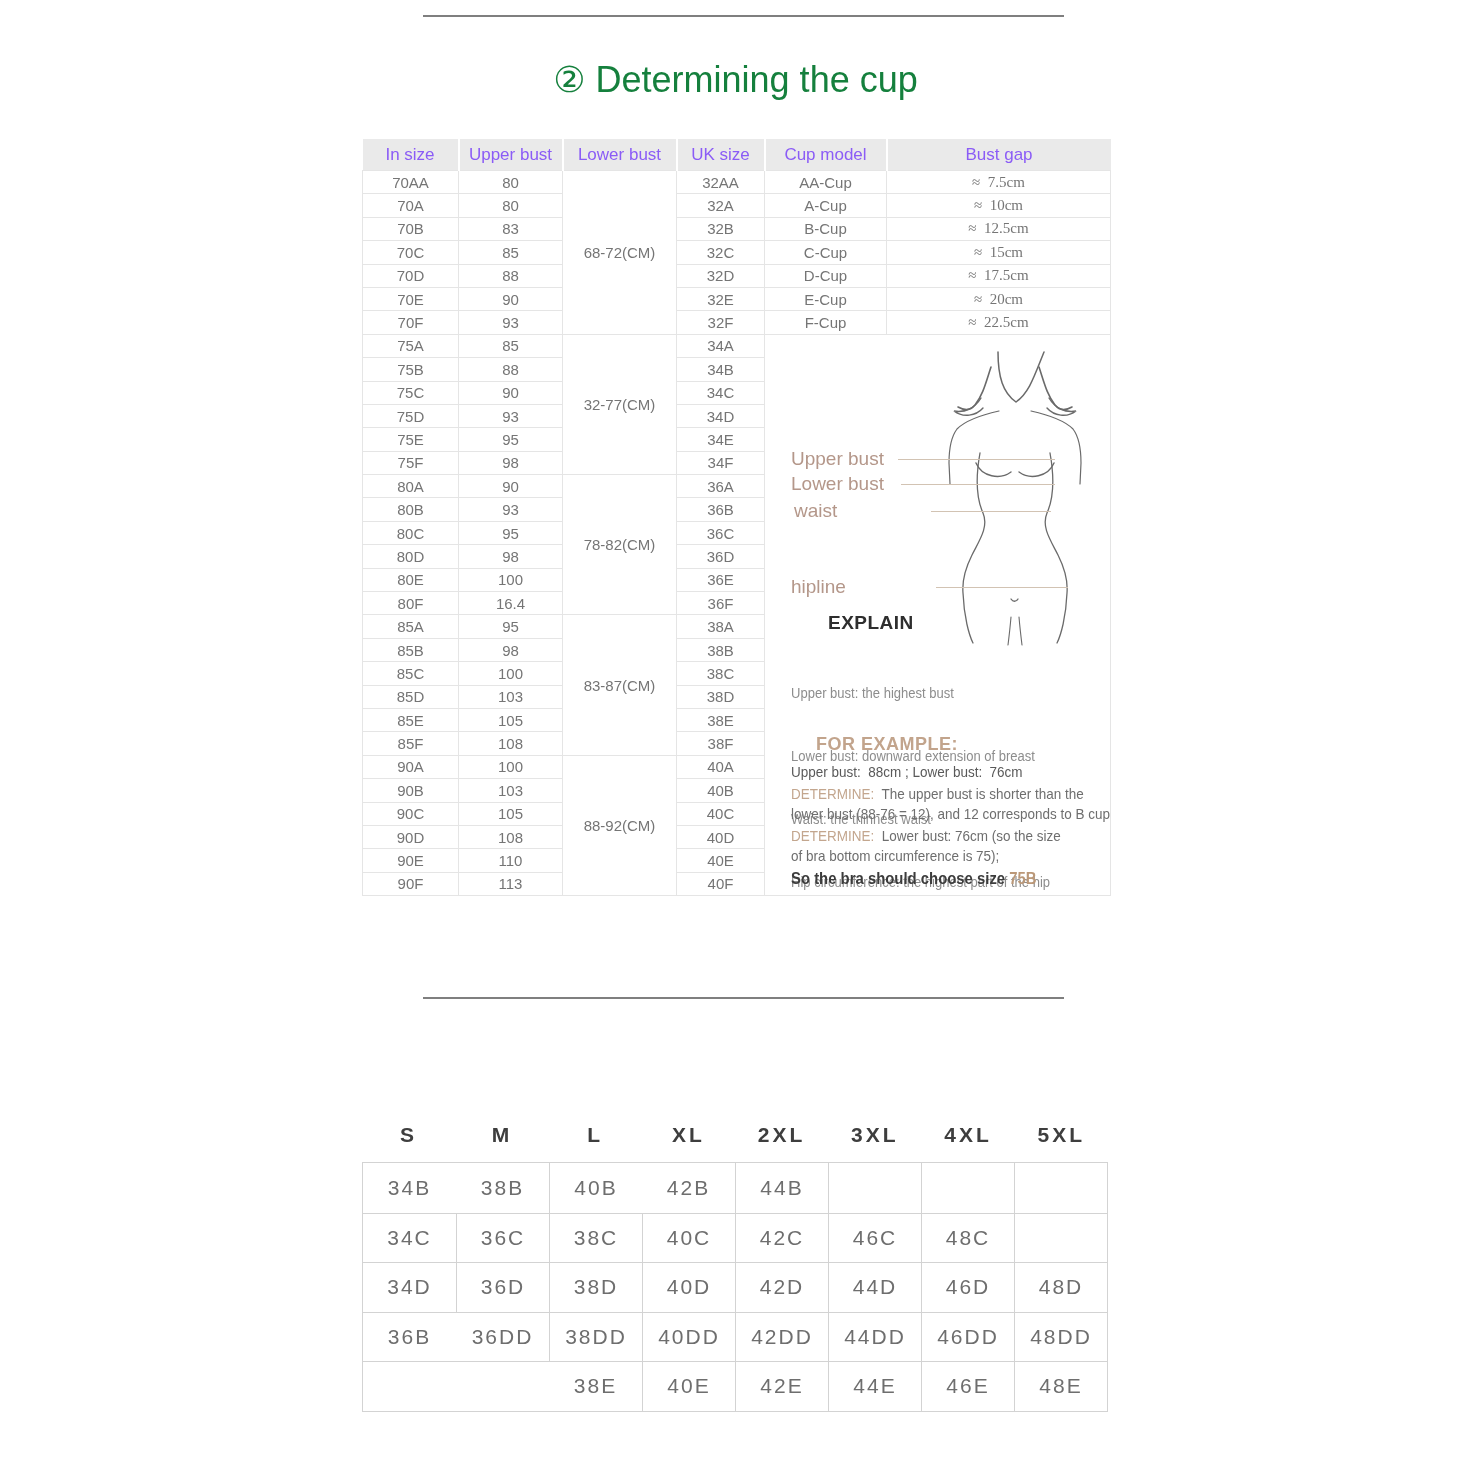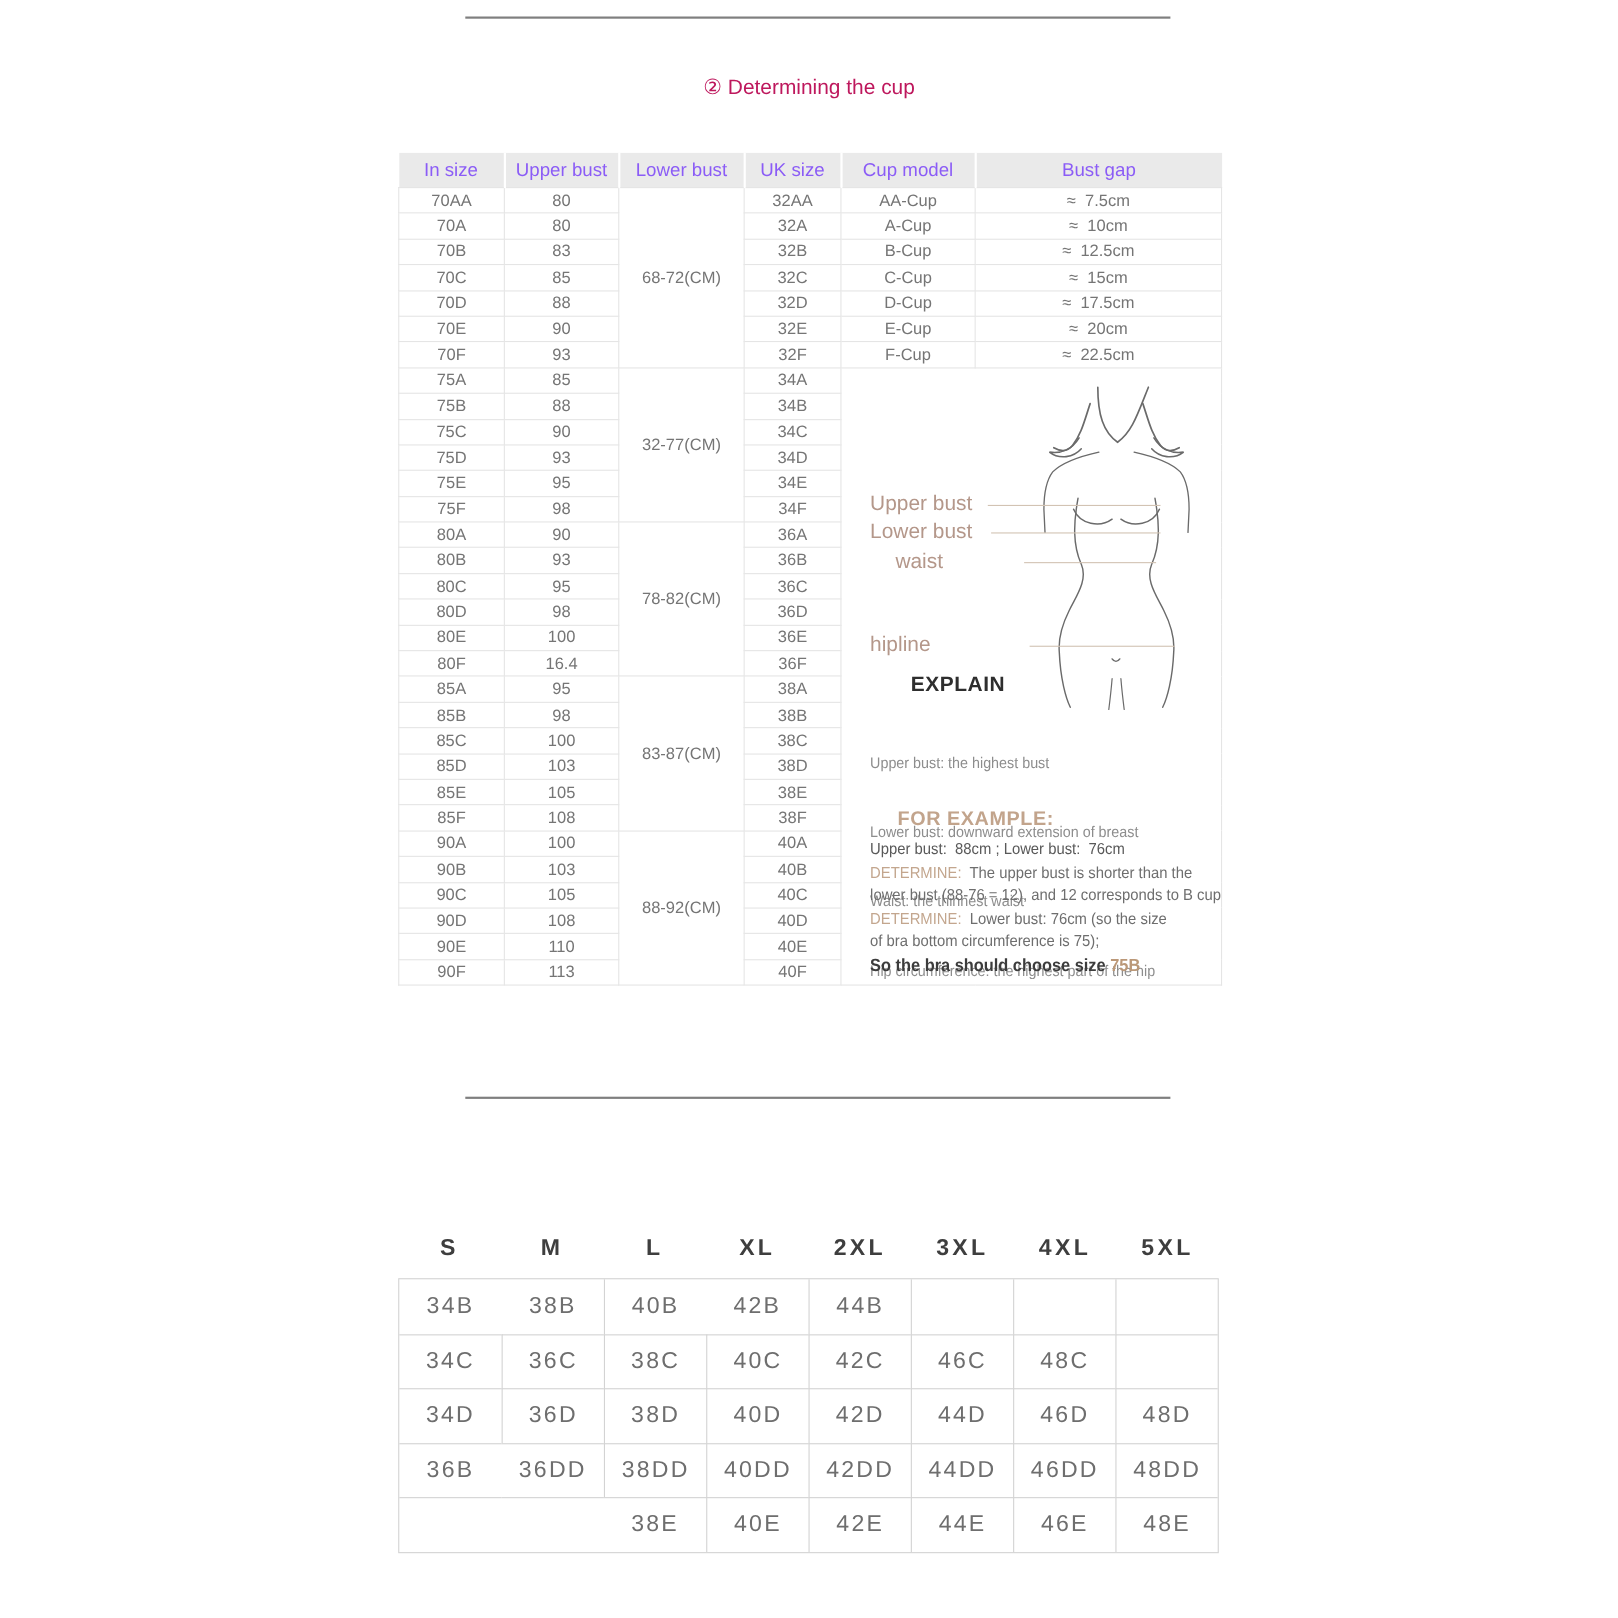--- a/index.html
+++ b/index.html
@@ -3,36 +3,36 @@
 <meta charset="utf-8">
 <style>
   html,body { margin:0; padding:0; background:#fff; }
   .page {
     position:relative; width:1471px; height:1471px; background:#ffffff;
     font-family:"Liberation Sans","DejaVu Sans",sans-serif; overflow:hidden;
   }
   .divider { position:absolute; height:2px; background:#7f7f7f; }
   .sec-title {
     position:absolute; left:0; width:1471px; text-align:center;
-    font-size:19px; color:#be185d; font-weight:500; line-height:32px;
+    font-size:36px; color:#15803d; font-weight:500; line-height:32px;
   }
 
   
   table.cup { position:absolute; left:362px; top:139px; width:748px;
     border-collapse:collapse; table-layout:fixed; }
   table.cup th {
     background:#eaeaea; color:#8b5cf6; font-size:17px; font-weight:400;
     height:31px; padding:0; border:none; border-left:2px solid #ffffff;
   }
   table.cup th:first-child { border-left:none; }
   table.cup td {
     border:1px solid #e5e5e5; font-size:15px; font-weight:400; color:#757575;
     text-align:center; height:22.4px; padding:0; line-height:1;
   }
-  td.gap-cell { white-space:pre; }
+  td.gap-cell { white-space:pre;font-family:Liberation Serif, serif; }
   td.figure-cell { position:relative; padding:0; vertical-align:top; }
 
   
   #figure-area { display:none; }
   td.figure-cell #figure-area { display:block; position:absolute; inset:0; text-align:left; overflow:hidden; }
   .fig-label { position:absolute; font-size:19px; color:#b4978a; line-height:22px; }
   .fig-line  { position:absolute; height:1px; background:#d2c3b3; }
   .body-svg  { position:absolute; left:120px; top:6px; }
   .explain-title { position:absolute; left:26px; top:277px; font-size:19px; font-weight:600;
     color:#2e2e2e; letter-spacing:0.5px; line-height:22px;margin-left:37px; }
@@ -176,21 +176,21 @@
     <path d="M134,276 C135,288 136,296 137,304" stroke-width="1.1"></path>
   </svg>
 
   <div class="fig-line" style="left:133px; top:124px; width:157px;"></div>
   <div class="fig-line" style="left:136px; top:149px; width:154px;"></div>
   <div class="fig-line" style="left:166px; top:176px; width:120px;"></div>
   <div class="fig-line" style="left:171px; top:252px; width:132px;"></div>
 
   <div class="fig-label" style="left:26px; top:113px;">Upper bust</div>
   <div class="fig-label" style="left:26px; top:138px;">Lower bust</div>
-  <div class="fig-label" style="left:29px; top:165px;margin-left:20px;">waist</div>
+  <div class="fig-label" style="left:29px; top:165px;">waist</div>
   <div class="fig-label" style="left:26px; top:241px;">hipline</div>
 
   <div class="explain-title">EXPLAIN</div>
   <div class="explain-lines">
     <div>Upper bust: the highest bust</div>
     <div>Lower bust: downward extension of breast</div>
     <div>Waist: the thinnest waist</div>
     <div>Hip circumference: the highest part of the hip</div>
   </div>
 

